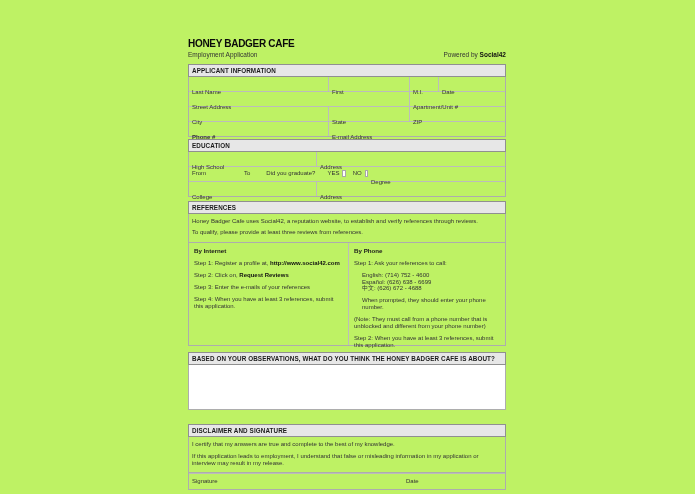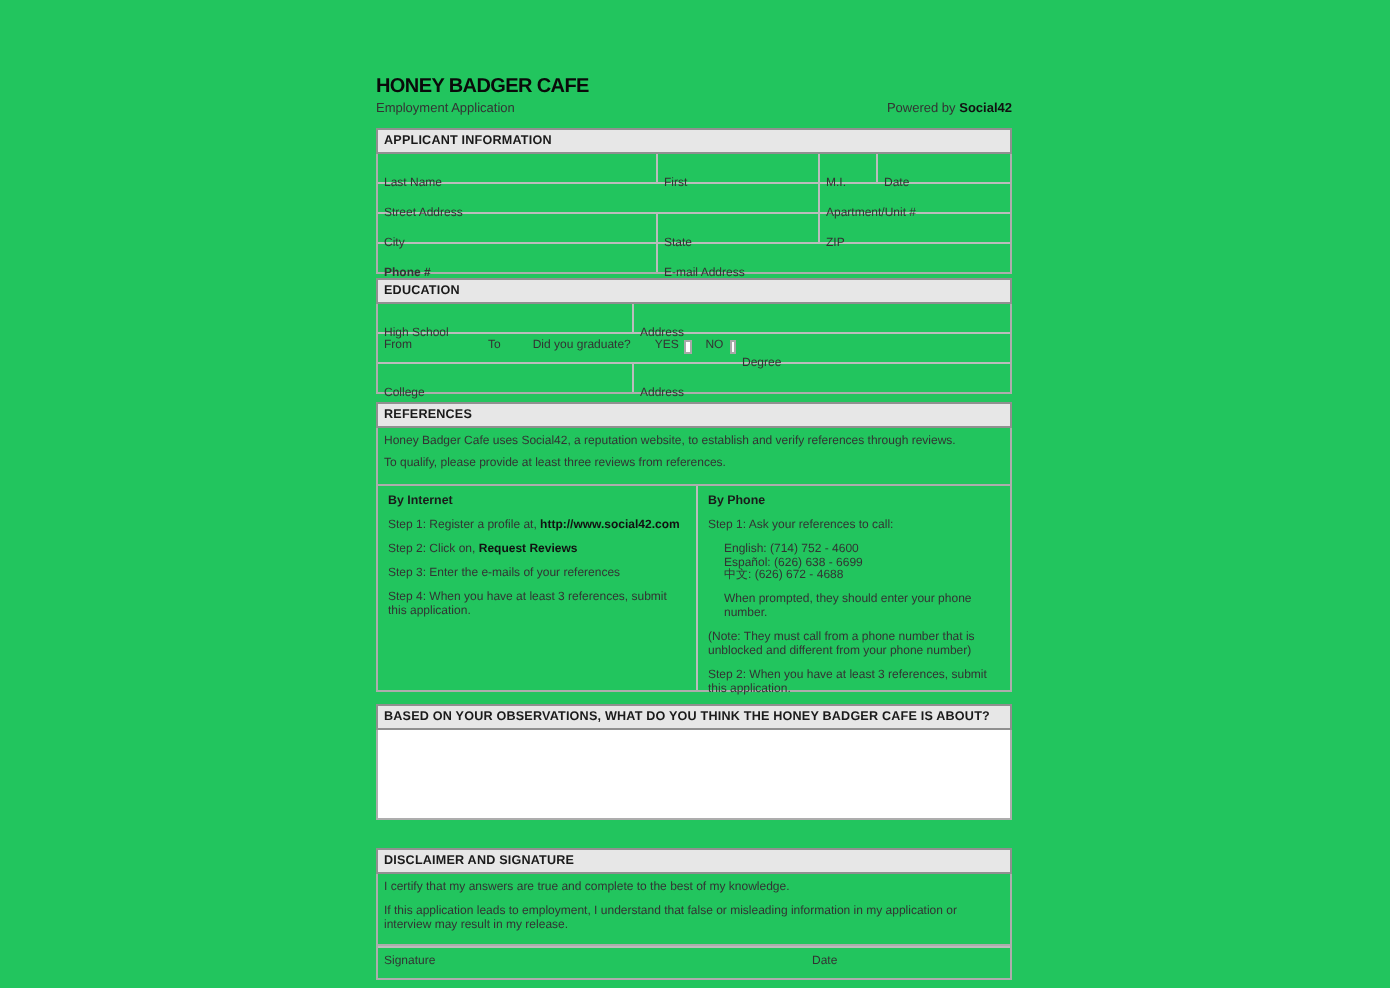--- a/index.html
+++ b/index.html
@@ -1,17 +1,17 @@
 <!DOCTYPE html>
 <html><head>
 <meta charset="utf-8">
 <style>
   html,body { margin:0; padding:0; background:#ffffff; }
   .canvas {
-    position:relative; width:695px; height:494px; background:#22c55e;
+    position:relative; width:695px; height:494px; background:#bef264;
     font-family:"Liberation Sans", sans-serif; color:#222; overflow:hidden;
     -webkit-font-smoothing:antialiased;
   }
   .form { position:absolute; left:188px; top:38px; width:318px; }
 
   
   .title { font-size:10px; font-weight:bold; color:#0a0a0a; letter-spacing:-0.3px; }
   .subrow { display:flex; justify-content:space-between; align-items:baseline; font-size:6.5px; margin-top:2px; color:#333; }
   .b { font-weight:bold; color:#111; }
 

